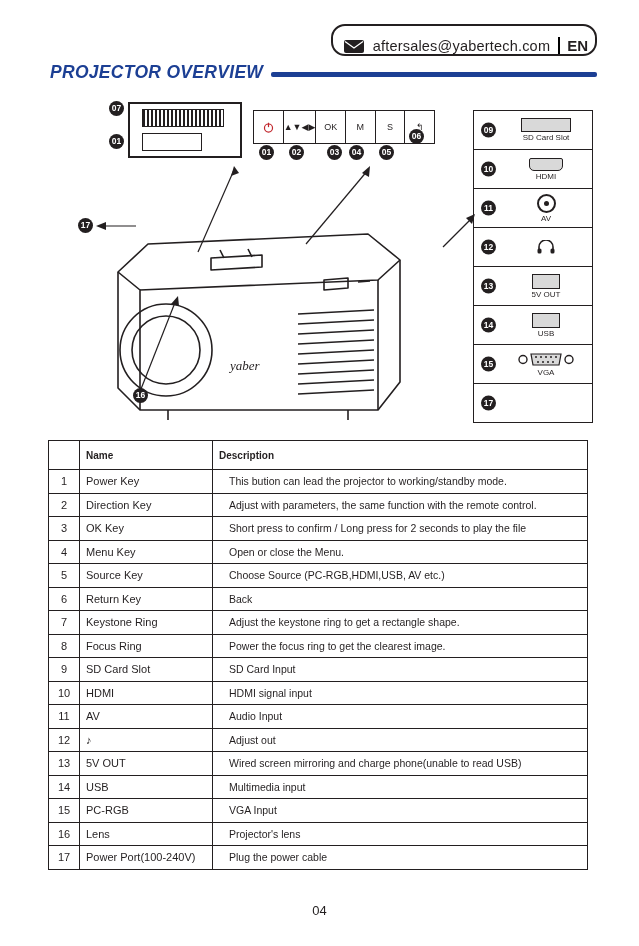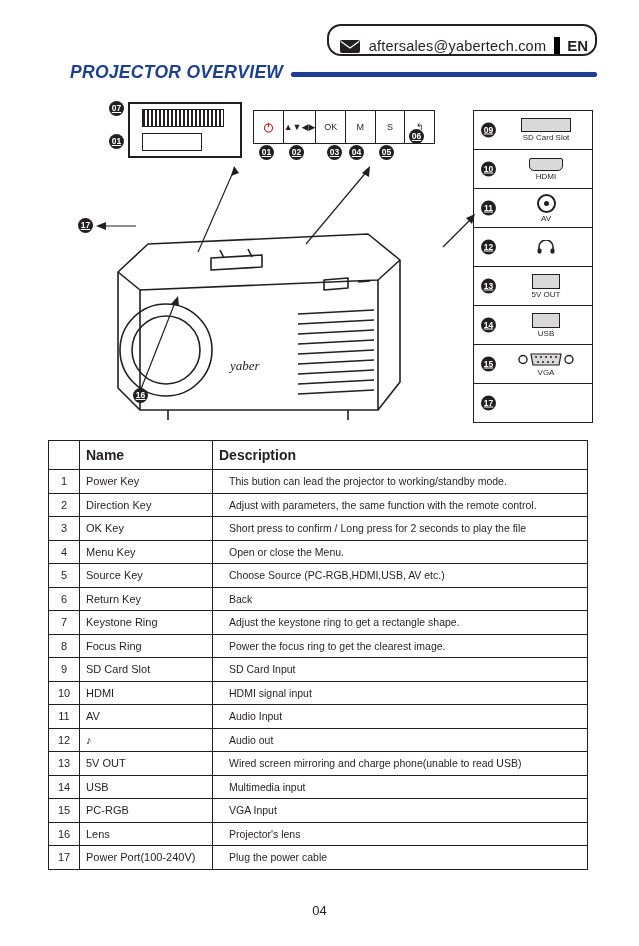--- a/index.html
+++ b/index.html
@@ -40,21 +40,21 @@
     padding-right: 8px;
     font-size: 14.5px;
     letter-spacing: .2px;
     color: #231f20;
     white-space: nowrap;
   }
   .email-badge .lang {
     display: flex;
     align-items: center;
     justify-content: center;
-    border-left: 6px solid #000000;
+    border-left: 2px solid #000000;
     padding: 0 7px;
     font-weight: bold;
     font-size: 15px;
   }
 
   
   .section-title-row {
     position: absolute;
     top: 62px;
     left: 50px;
@@ -62,21 +62,20 @@
     display: flex;
     align-items: center;
   }
   .section-title {
     font-size: 17.5px;
     font-weight: bold;
     font-style: italic;
     color: #1c3f94;
     letter-spacing: .3px;
     white-space: nowrap;
-    margin-left: 20px;
   }
   .title-rule {
     flex: 1;
     height: 5px;
     margin-left: 8px;
     margin-top: 4px;
     background: #1c3f94;
     border-radius: 2px;
   }
 
@@ -93,21 +92,20 @@
     position: absolute;
     width: 15px;
     height: 15px;
     border-radius: 50%;
     background: #231f20;
     color: #ffffff;
     font-size: 8.5px;
     line-height: 15px;
     text-align: center;
     font-weight: bold;
-    text-decoration: underline;
   }
 
   
   .knob-panel {
     position: absolute;
     left: 80px;
     top: 10px;
     width: 110px;
     height: 52px;
     border: 2px solid #231f20;
@@ -211,21 +209,21 @@
     width: 540px;
     border-collapse: collapse;
     font-size: 11px;
   }
   .spec-table th, .spec-table td {
     border: 1px solid #231f20;
     padding: 4px 6px;
     vertical-align: middle;
   }
   .spec-table thead th {
-    font-size: 14px;
+    font-size: 10px;
     font-weight: bold;
     text-align: left;
     height: 20px;
   }
   .spec-table col.c-idx { width: 31px; }
   .spec-table col.c-name { width: 133px; }
   .spec-table td.idx {
     text-align: center;
     font-size: 11px;
   }
@@ -481,21 +479,21 @@
       <td class="desc">HDMI signal input</td>
     </tr>
     <tr>
       <td class="idx">11</td>
       <td class="name">AV</td>
       <td class="desc">Audio Input</td>
     </tr>
     <tr>
       <td class="idx">12</td>
       <td class="name">♪</td>
-      <td class="desc">Audio out</td>
+      <td class="desc">Adjust out</td>
     </tr>
     <tr>
       <td class="idx">13</td>
       <td class="name">5V OUT</td>
       <td class="desc">Wired screen mirroring and charge phone(unable to read USB)</td>
     </tr>
     <tr>
       <td class="idx">14</td>
       <td class="name">USB</td>
       <td class="desc">Multimedia input</td>

